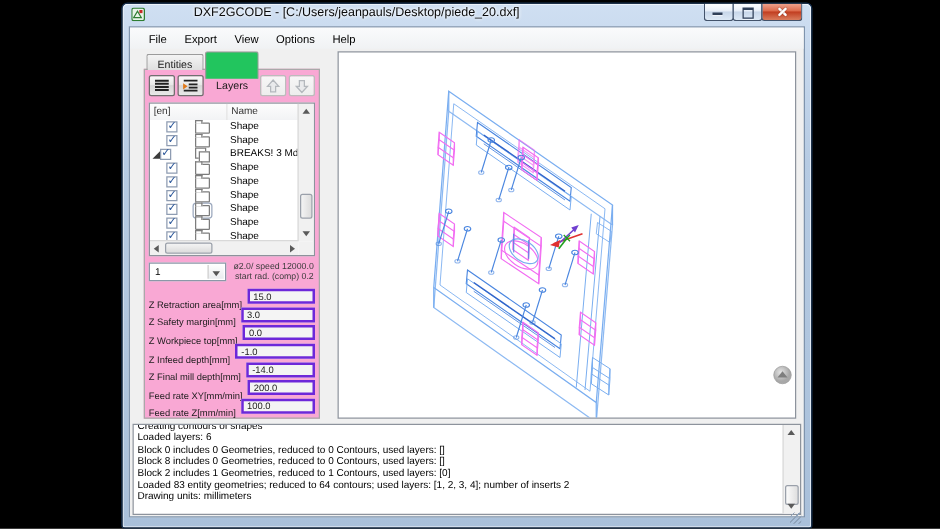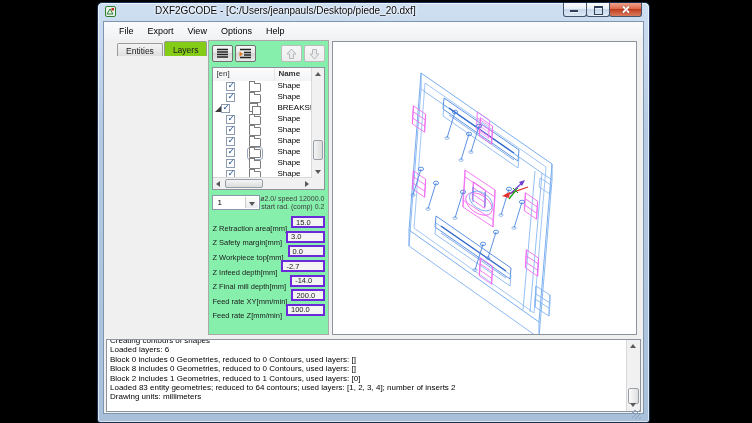--- a/index.html
+++ b/index.html
@@ -29,42 +29,42 @@
 
   
   .interior{position:absolute;left:5px;right:5px;top:18px;bottom:8px;background:#f0f0f0;
     border:1px solid #7f94ad;display:flex;flex-direction:column;overflow:hidden;}
   .menubar{flex:0 0 17px;background:linear-gradient(#fafbfc,#f0f2f4);display:flex;align-items:center;
     font-size:9px;color:#000;padding-left:8px;}
   .menu-item{padding:2px 7px;cursor:default;}
   .main{flex:1;display:flex;min-height:0;}
 
   
-  .left{flex:0 0 163px;display:flex;flex-direction:row;padding:2px 0 2px 11px;box-sizing:border-box;min-height:0;}
+  .left{flex:0 0 163px;display:flex;flex-direction:column;padding:2px 0 2px 11px;box-sizing:border-box;min-height:0;}
   .tabs{height:15px;display:flex;margin-left:2px;position:relative;z-index:2;}
   .tab{font-size:8.5px;color:#1a1a1a;border:1px solid #9b9b9b;border-bottom:none;border-radius:2px 2px 0 0;
     padding:2px 8px 0 8px;margin-right:1px;background:linear-gradient(#f4f4f4,#dfdfdf);}
   .tab.inactive{margin-top:2px;}
-  .tab.active{background:#84cc16;padding-top:3px;}
-  .tab-page{flex:1;border:1px solid #a9a9a9;background:#86efac;margin-top:-1px;
-    display:flex;flex-direction:column;min-height:0;width:121px;box-sizing:border-box;}
+  .tab.active{background:#22c55e;padding-top:21px;}
+  .tab-page{flex:1;border:1px solid #a9a9a9;background:#f9a8d4;margin-top:-1px;
+    display:flex;flex-direction:column;min-height:0;width:141px;box-sizing:border-box;}
 
   .toolbar{display:flex;gap:2px;padding:4px 3px 3px 3px;}
   .tbtn{width:21px;height:17px;border:1px solid #707070;border-radius:2px;box-sizing:border-box;
     background:linear-gradient(#f9f9f9,#e8e8e8 45%,#d7d7d7 50%,#e9e9e9);
     display:flex;align-items:center;justify-content:center;}
   .tbtn.disabled{border-color:#bcbcbc;background:linear-gradient(#f7f7f7,#ededed);}
   .tb-spacer{flex:1;}
 
   
   .tree{margin:2px 3px 0 3px;height:121px;border:1px solid #8d939c;background:#fff;position:relative;overflow:hidden;}
   .tree-header{position:absolute;left:0;top:0;right:12px;height:13px;display:flex;
     background:linear-gradient(#fdfdfd,#f2f3f5);border-bottom:1px solid #d5d5d5;font-size:8px;color:#333;}
   .th1{width:62px;padding:1px 0 0 3px;border-right:1px solid #e4e4e4;box-sizing:border-box;}
-  .th2{flex:1;padding:1px 0 0 3px;font-weight:bold;}
+  .th2{flex:1;padding:1px 0 0 3px;}
   .tree-body{position:absolute;left:0;top:13px;right:12px;height:97px;overflow:hidden;background:#fff;}
   .trow{height:11px;position:relative;font-size:8px;color:#000;}
   .texp{position:absolute;left:2px;top:3px;width:0;height:0;border-left:6px solid transparent;border-bottom:6px solid #3c3c3c;}
   .tchk{position:absolute;top:1px;width:9px;height:9px;border:1px solid #8e9cb2;background:#fff;box-sizing:border-box;}
   .tchk .tick{position:absolute;left:0px;top:-2px;font-size:9px;color:#2b579a;line-height:9px;}
   .chk-shape{left:13px;} .chk-layer{left:8px;}
   .ticn{position:absolute;left:36px;top:1px;width:11px;height:9px;}
   .folder{width:10px;height:7px;top:2px;border:1px solid #7d7d7d;border-radius:1px;background:#fff;}
   .folder::before{content:"";position:absolute;left:-1px;top:-3px;width:4px;height:2px;border:1px solid #7d7d7d;border-bottom:none;background:#fff;}
   .focusbox{outline:1px solid #9aa7bd;outline-offset:1px;}
@@ -297,21 +297,21 @@
                   <span>Z Workpiece top</span>
                   <span>[mm]</span>
                 </span>
               <span class="p-field">0.0</span>
             </div>
             <div class="param-row">
               <span class="p-label">
                   <span>Z Infeed depth</span>
                   <span>[mm]</span>
                 </span>
-              <span class="p-field">-2.7</span>
+              <span class="p-field">-1.0</span>
             </div>
             <div class="param-row">
               <span class="p-label">
                   <span>Z Final mill depth</span>
                   <span>[mm]</span>
                 </span>
               <span class="p-field">-14.0</span>
             </div>
             <div class="param-row">
               <span class="p-label">

